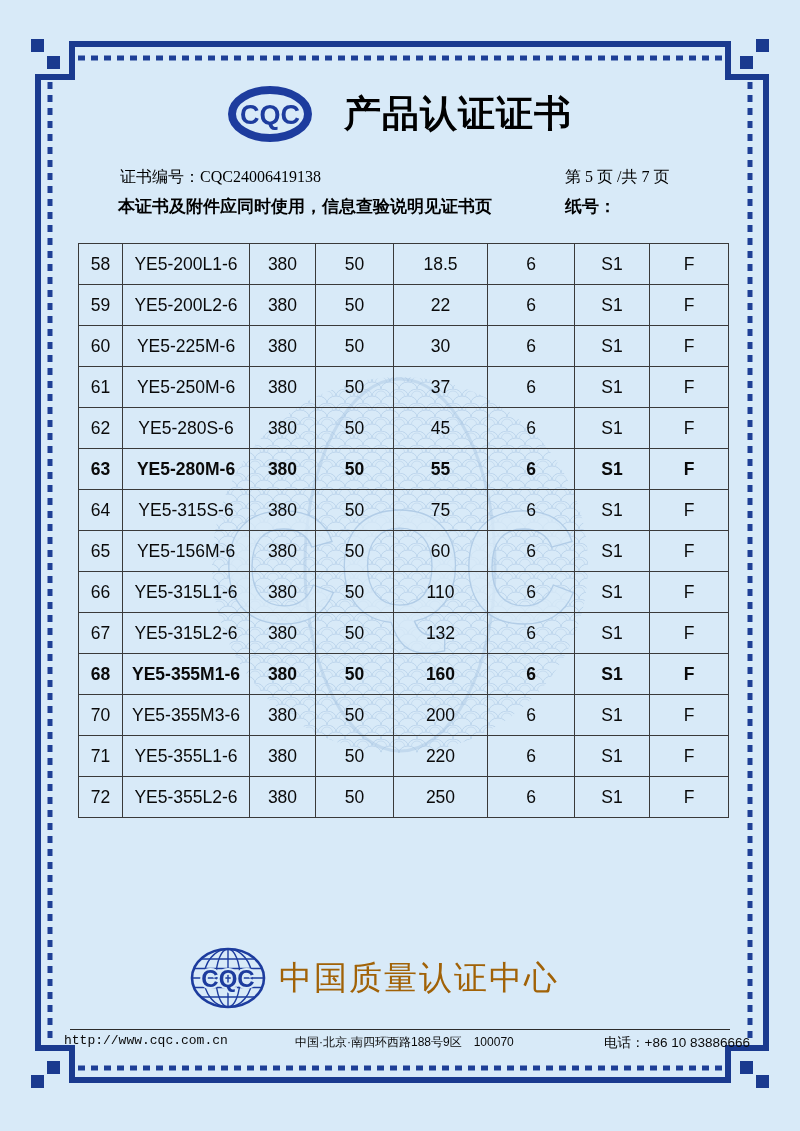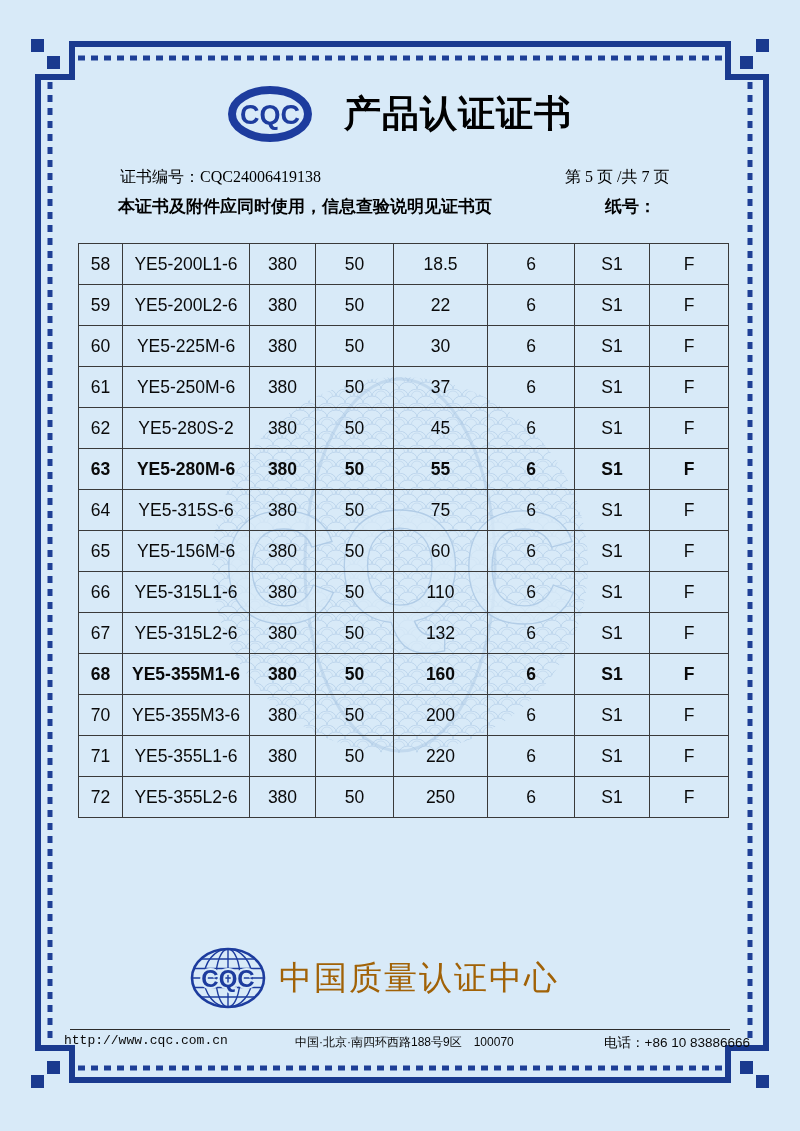--- a/index.html
+++ b/index.html
@@ -13,21 +13,21 @@
   
   .brand{position:absolute;top:86px;left:0;width:100%;display:flex;justify-content:center;align-items:center;gap:32px;}
   .page-title{font-size:37px;font-weight:bold;letter-spacing:1px;color:#000;}
 
   
   .meta1{position:absolute;top:167px;left:0;width:100%;font-family:"Liberation Serif",serif;font-size:16px;color:#000;}
   .meta1 .ml{position:absolute;left:120px;top:0;white-space:nowrap;}
   .meta1 .mr{position:absolute;left:565px;top:0;white-space:nowrap;}
   .meta2{position:absolute;top:195px;left:0;width:100%;font-size:17px;font-weight:bold;color:#000;}
   .meta2 .ml{position:absolute;left:118px;top:0;white-space:nowrap;}
-  .meta2 .mr{position:absolute;left:565px;top:0;white-space:nowrap;margin-left:40px;}
+  .meta2 .mr{position:absolute;left:565px;top:0;white-space:nowrap;}
 
   
   table.cert{
     position:absolute;left:78px;top:243px;width:650px;height:575px;
     border-collapse:collapse;table-layout:fixed;background:transparent;
     border:1.5px solid #3a3a3a;
   }
   table.cert td{
     border:1px solid #3a3a3a;text-align:center;vertical-align:middle;
     font-size:17.5px;padding:0;color:#0a0a0a;
@@ -147,21 +147,21 @@
           <td>YE5-250M-6</td>
           <td>380</td>
           <td>50</td>
           <td>37</td>
           <td>6</td>
           <td>S1</td>
           <td>F</td>
         </tr>
         <tr>
           <td>62</td>
-          <td>YE5-280S-2</td>
+          <td>YE5-280S-6</td>
           <td>380</td>
           <td>50</td>
           <td>45</td>
           <td>6</td>
           <td>S1</td>
           <td>F</td>
         </tr>
         <tr class="bold">
           <td>63</td>
           <td>YE5-280M-6</td>

